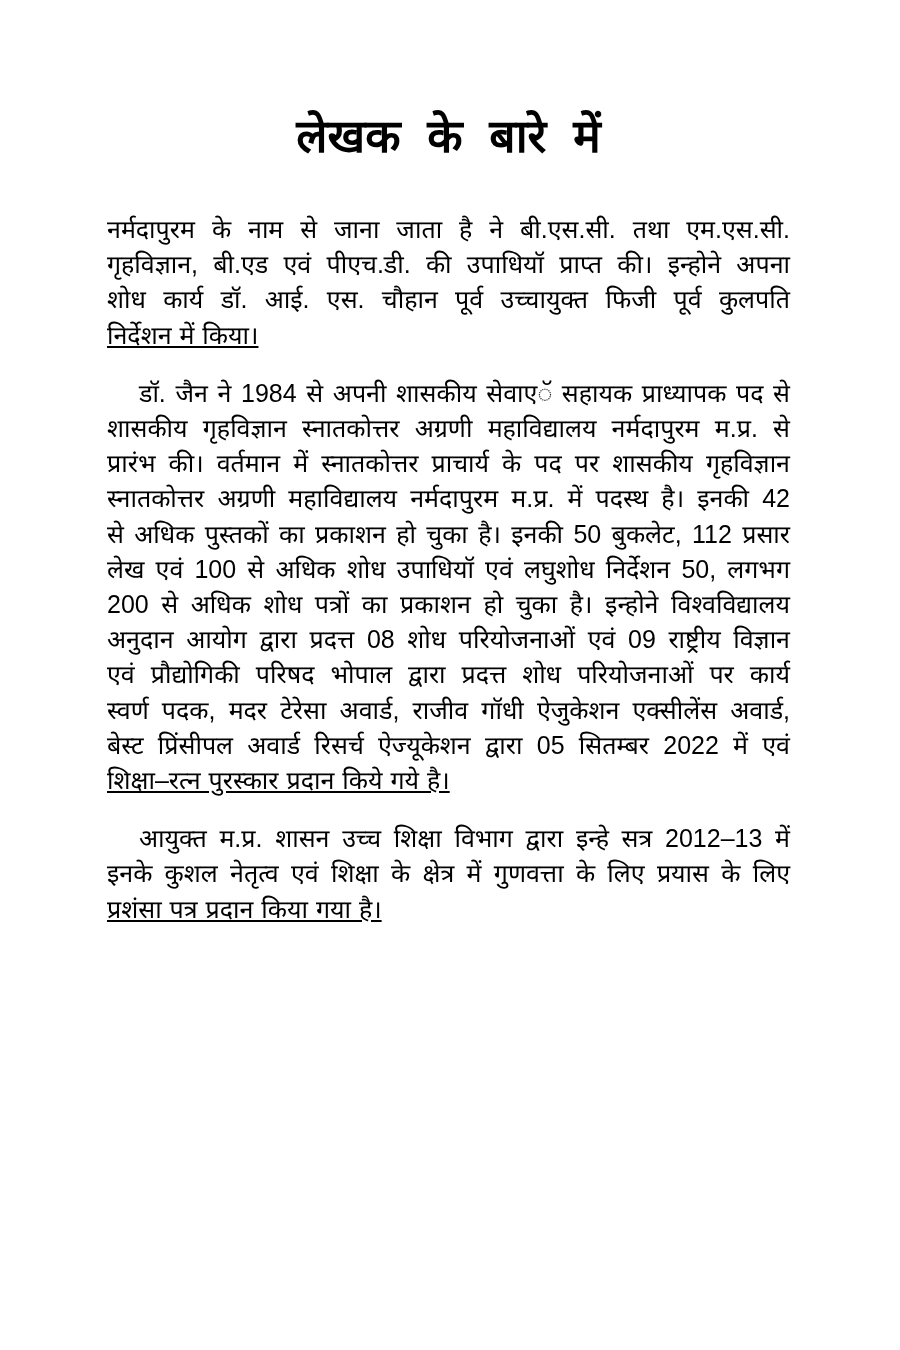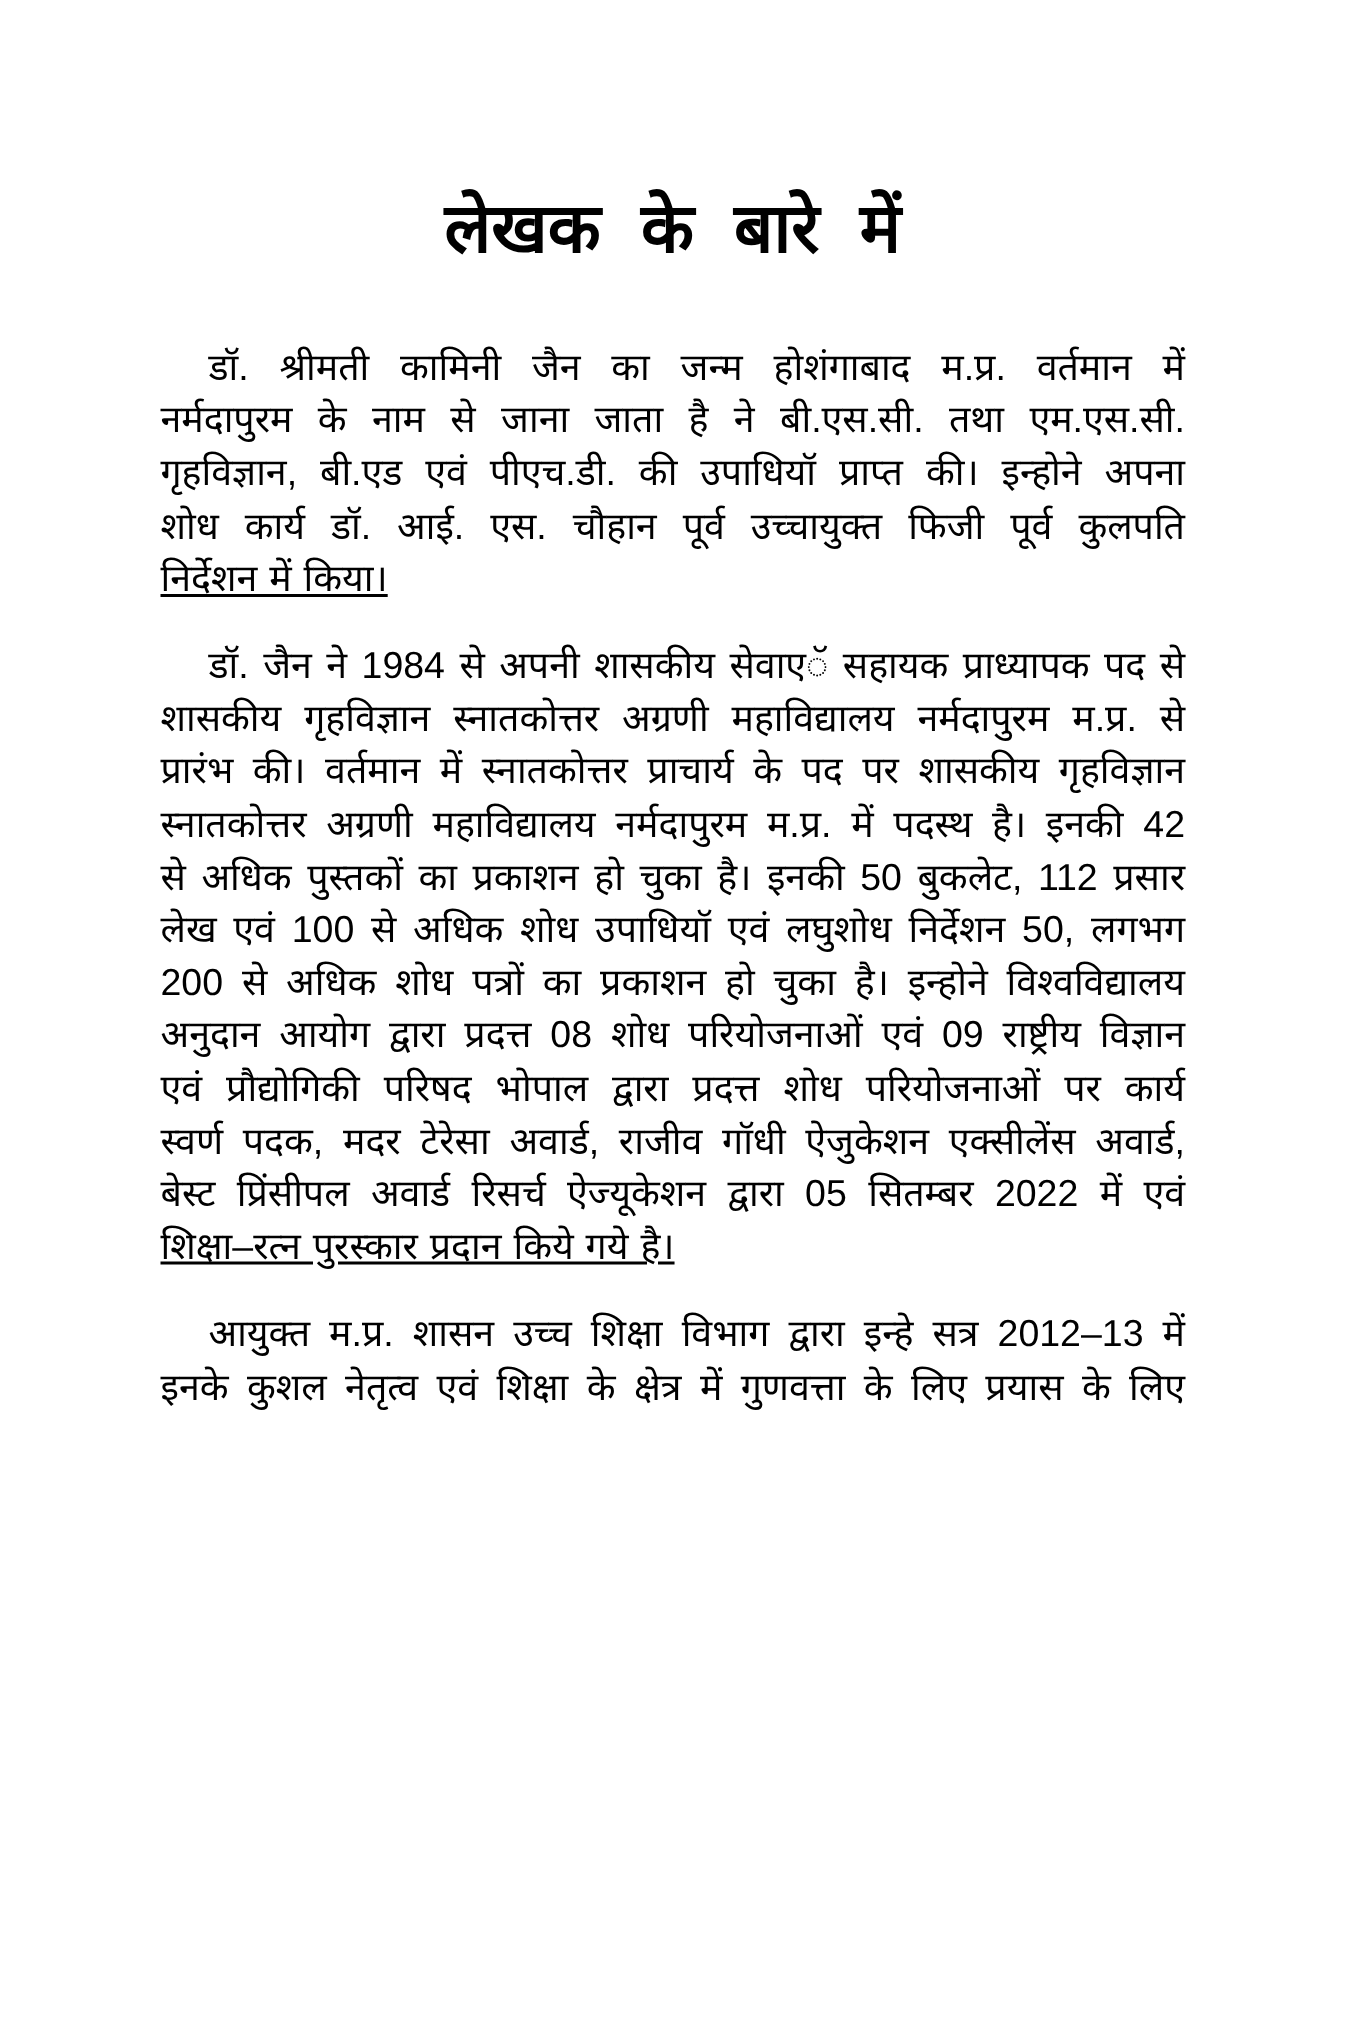--- a/index.html
+++ b/index.html
@@ -10,21 +10,21 @@
   .page {
     position: relative;
     width: 900px;
     height: 1350px;
     background: #ffffff;
     color: #000000;
     font-family: "Liberation Sans", sans-serif;
     overflow: hidden;
   }
   .doc-title {
-    margin: 16px;
+    margin: 0;
     padding: 104px 110px 0 107px;
     text-align: center;
     font-size: 46px;
     line-height: 64px;
     font-weight: 700;
     word-spacing: 14px;
     color: #000000;
   }
   .body-text {
     margin: 44px 110px 0 107px; 
@@ -56,21 +56,20 @@
 </head>
 <body>
 
 <div class="page">
 
   <h1 class="doc-title">लेखक के बारे में</h1>
 
   <div class="body-text">
 
     <div class="para">
-      <div class="line first">डॉ. श्रीमती कामिनी जैन का जन्म होशंगाबाद म.प्र. वर्तमान में</div>
       <div class="line">नर्मदापुरम के नाम से जाना जाता है ने बी.एस.सी. तथा एम.एस.सी.</div>
       <div class="line">गृहविज्ञान, बी.एड एवं पीएच.डी. की उपाधियॉ प्राप्त की। इन्होने अपना</div>
       <div class="line">शोध कार्य डॉ. आई. एस. चौहान पूर्व उच्चायुक्त फिजी पूर्व कुलपति</div>
       <div class="line last">निर्देशन में किया।</div>
     </div>
 
     <div class="para">
       <div class="line first">डॉ. जैन ने 1984 से अपनी शासकीय सेवाएॅ सहायक प्राध्यापक पद से</div>
       <div class="line">शासकीय गृहविज्ञान स्नातकोत्तर अग्रणी महाविद्यालय नर्मदापुरम म.प्र. से</div>
       <div class="line">प्रारंभ की। वर्तमान में स्नातकोत्तर प्राचार्य के पद पर शासकीय गृहविज्ञान</div>
@@ -81,16 +80,17 @@
       <div class="line">अनुदान आयोग द्वारा प्रदत्त 08 शोध परियोजनाओं एवं 09 राष्ट्रीय विज्ञान</div>
       <div class="line">एवं प्रौद्योगिकी परिषद भोपाल द्वारा प्रदत्त शोध परियोजनाओं पर कार्य</div>
       <div class="line">स्वर्ण पदक, मदर टेरेसा अवार्ड, राजीव गॉधी ऐजुकेशन एक्सीलेंस अवार्ड,</div>
       <div class="line">बेस्ट प्रिंसीपल अवार्ड रिसर्च ऐज्यूकेशन द्वारा 05 सितम्बर 2022 में एवं</div>
       <div class="line last">शिक्षा–रत्न पुरस्कार प्रदान किये गये है।</div>
     </div>
 
     <div class="para">
       <div class="line first">आयुक्त म.प्र. शासन उच्च शिक्षा विभाग द्वारा इन्हे सत्र 2012–13 में</div>
       <div class="line">इनके कुशल नेतृत्व एवं शिक्षा के क्षेत्र में गुणवत्ता के लिए प्रयास के लिए</div>
+      <div class="line last">प्रशंसा पत्र प्रदान किया गया है।</div>
     </div>
 
   </div>
 </div>
 
 </body></html>

